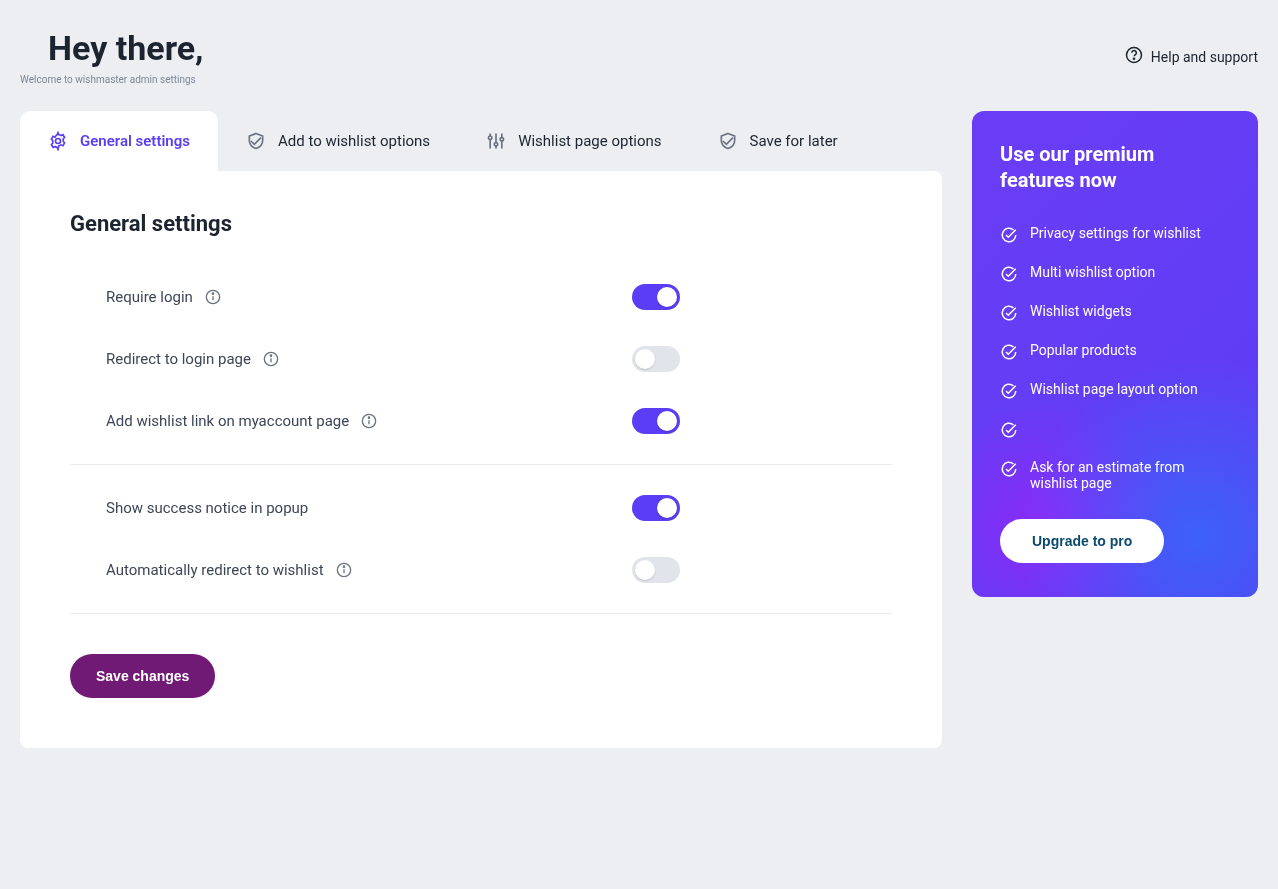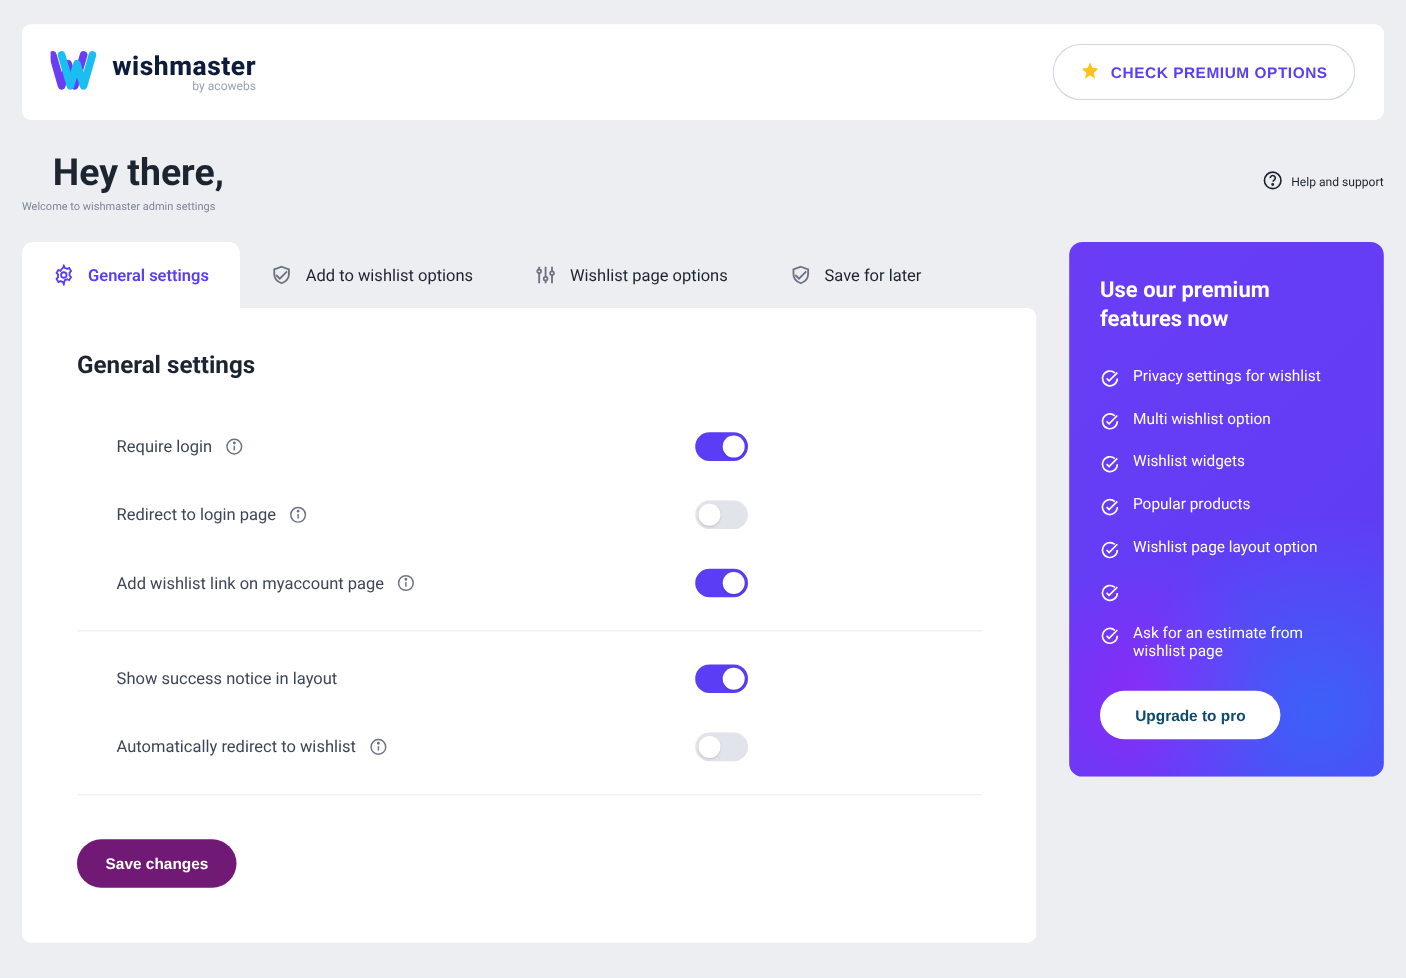--- a/index.html
+++ b/index.html
@@ -79,21 +79,21 @@
     }
     .greeting p {
       font-size: 10px;
       color: #7c8798;
       margin-top: 6px;
     }
     .help-link {
       display: flex;
       align-items: center;
       gap: 8px;
-      font-size: 11px;
+      font-size: 14px;
       color: #1c2430;
       cursor: pointer;
     }
     .content-row {
       display: flex;
       gap: 30px;
       margin-top: 26px;
       align-items: flex-start;
     }
     .main-col {
@@ -267,42 +267,20 @@
       cursor: pointer;
       position: relative;
       z-index: 2;
     }
   </style>
 </head>
 <body>
 
 <div class="page">
 
-  <div class="header-card">
-    <div class="brand">
-      <span>
-        <svg width="42" height="36" viewBox="0 0 42 36">
-          <path d="M2 4 L10 32 L16 12 L22 32 L30 4" fill="none" stroke="#6a3df5" stroke-width="7" stroke-linecap="round" stroke-linejoin="round"></path>
-          <path d="M10 4 L18 32 L24 12 L30 32 L38 4" fill="none" stroke="#1abef0" stroke-width="7" stroke-linecap="round" stroke-linejoin="round"></path>
-        </svg>
-      </span>
-      <span class="brand-text">
-        <span class="brand-name">wishmaster</span>
-        <span class="brand-sub">by acowebs</span>
-      </span>
-    </div>
-    <button class="premium-btn">
-      <span class="star-icon">
-        <svg width="18" height="18" viewBox="0 0 24 24" fill="currentColor">
-            <path d="M12 2l2.9 6.9L22 10l-5.5 5 1.6 7L12 18l-6.1 4 1.6-7L2 10l7.1-1.1L12 2z"></path>
-          </svg>
-      </span>
-      <span>CHECK PREMIUM OPTIONS</span>
-    </button>
-  </div>
 
   <div class="greeting-row">
     <div class="greeting">
       <h1>Hey there,</h1>
       <p>Welcome to wishmaster admin settings</p>
     </div>
     <div class="help-link">
       <span>
         <svg width="18" height="18" viewBox="0 0 24 24" fill="none" stroke="#1c2430" stroke-width="2">
           <circle cx="12" cy="12" r="10"></circle>
@@ -415,21 +393,21 @@
               <span class="toggle on">
                 <span class="knob"></span>
               </span>
             </span>
         </div>
 
         <hr class="divider">
 
         <div class="setting-row">
           <span class="setting-label">
-            <span>Show success notice in layout</span>
+            <span>Show success notice in popup</span>
           </span>
           <span class="toggle-col">
               <span class="toggle on">
                 <span class="knob"></span>
               </span>
             </span>
         </div>
 
         <div class="setting-row">
           <span class="setting-label">

